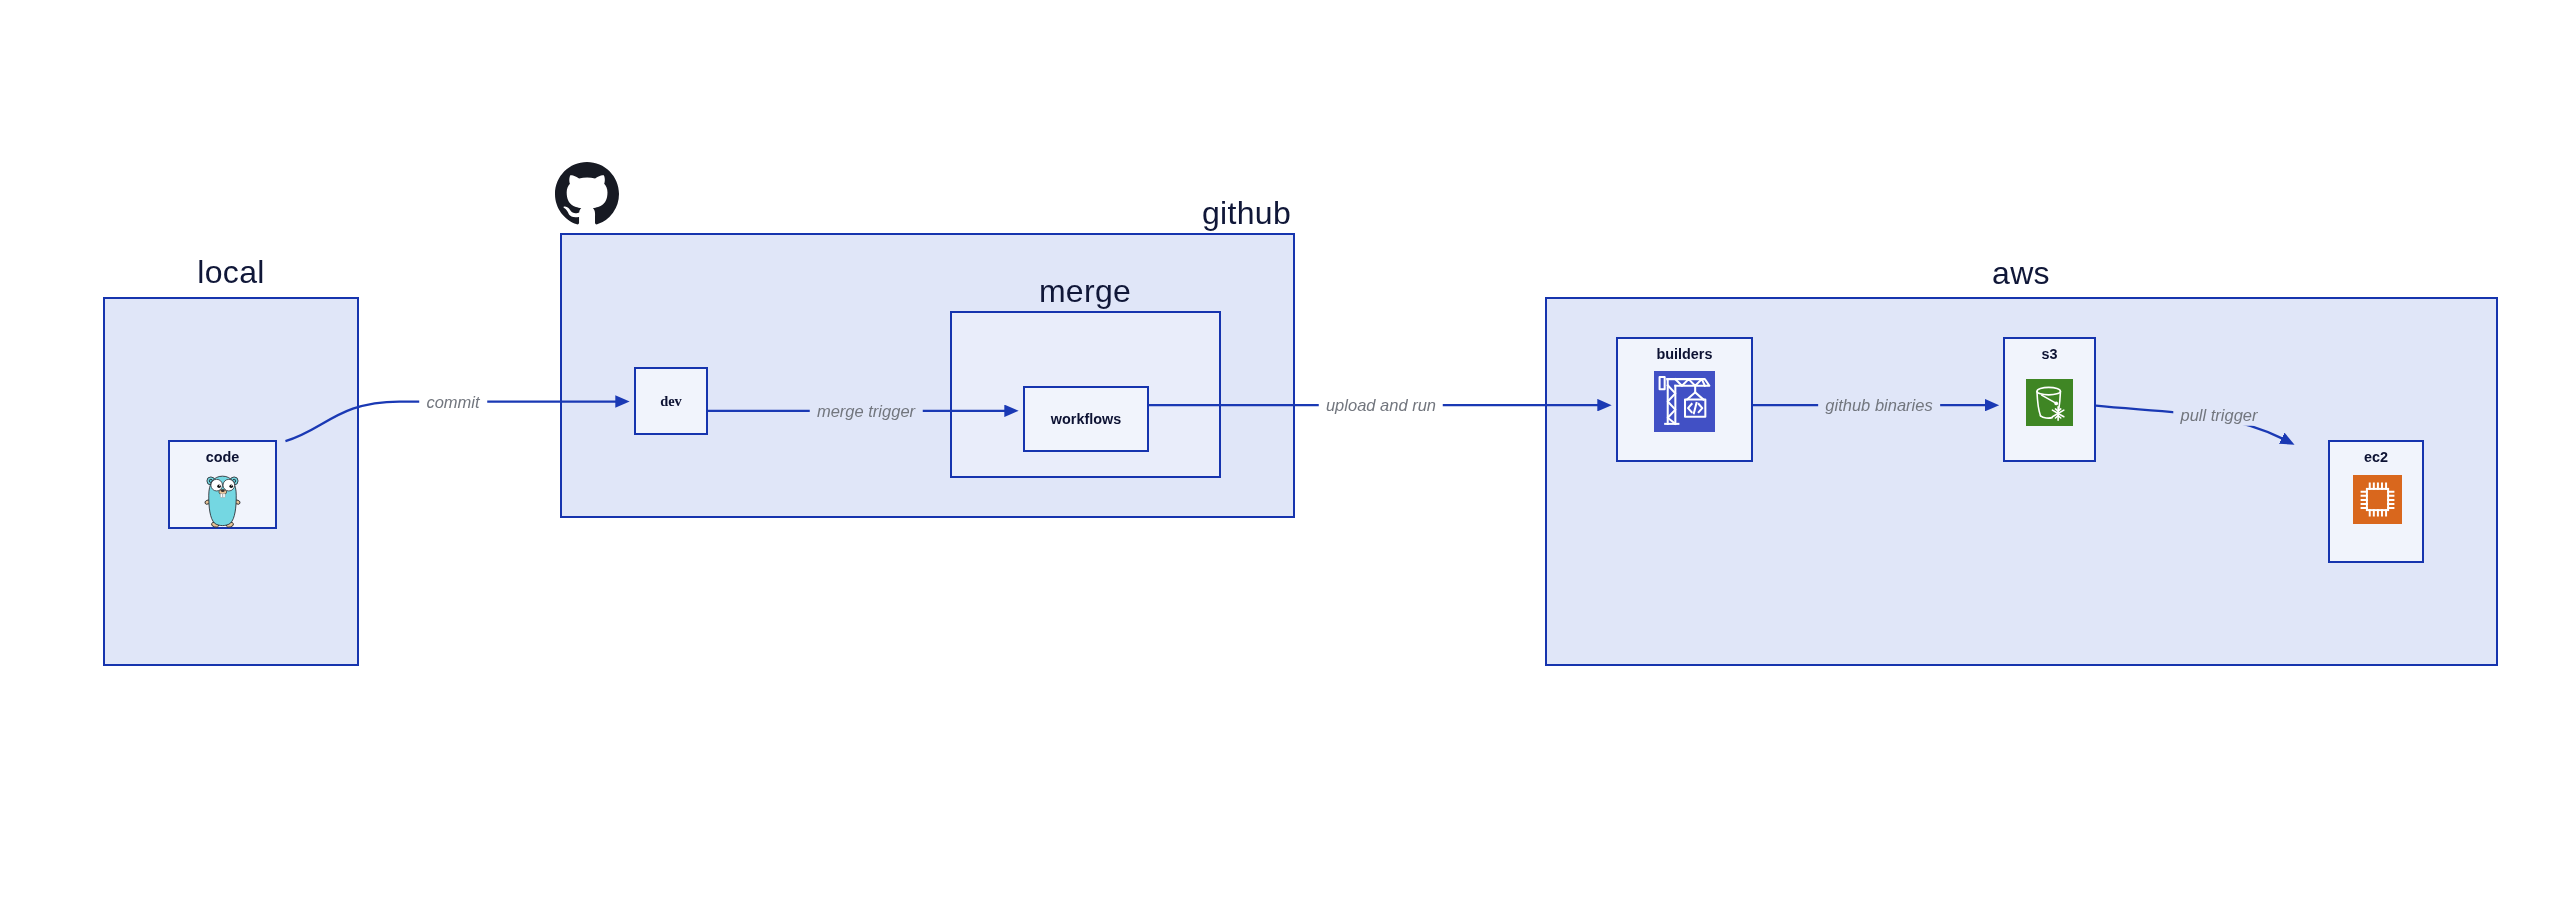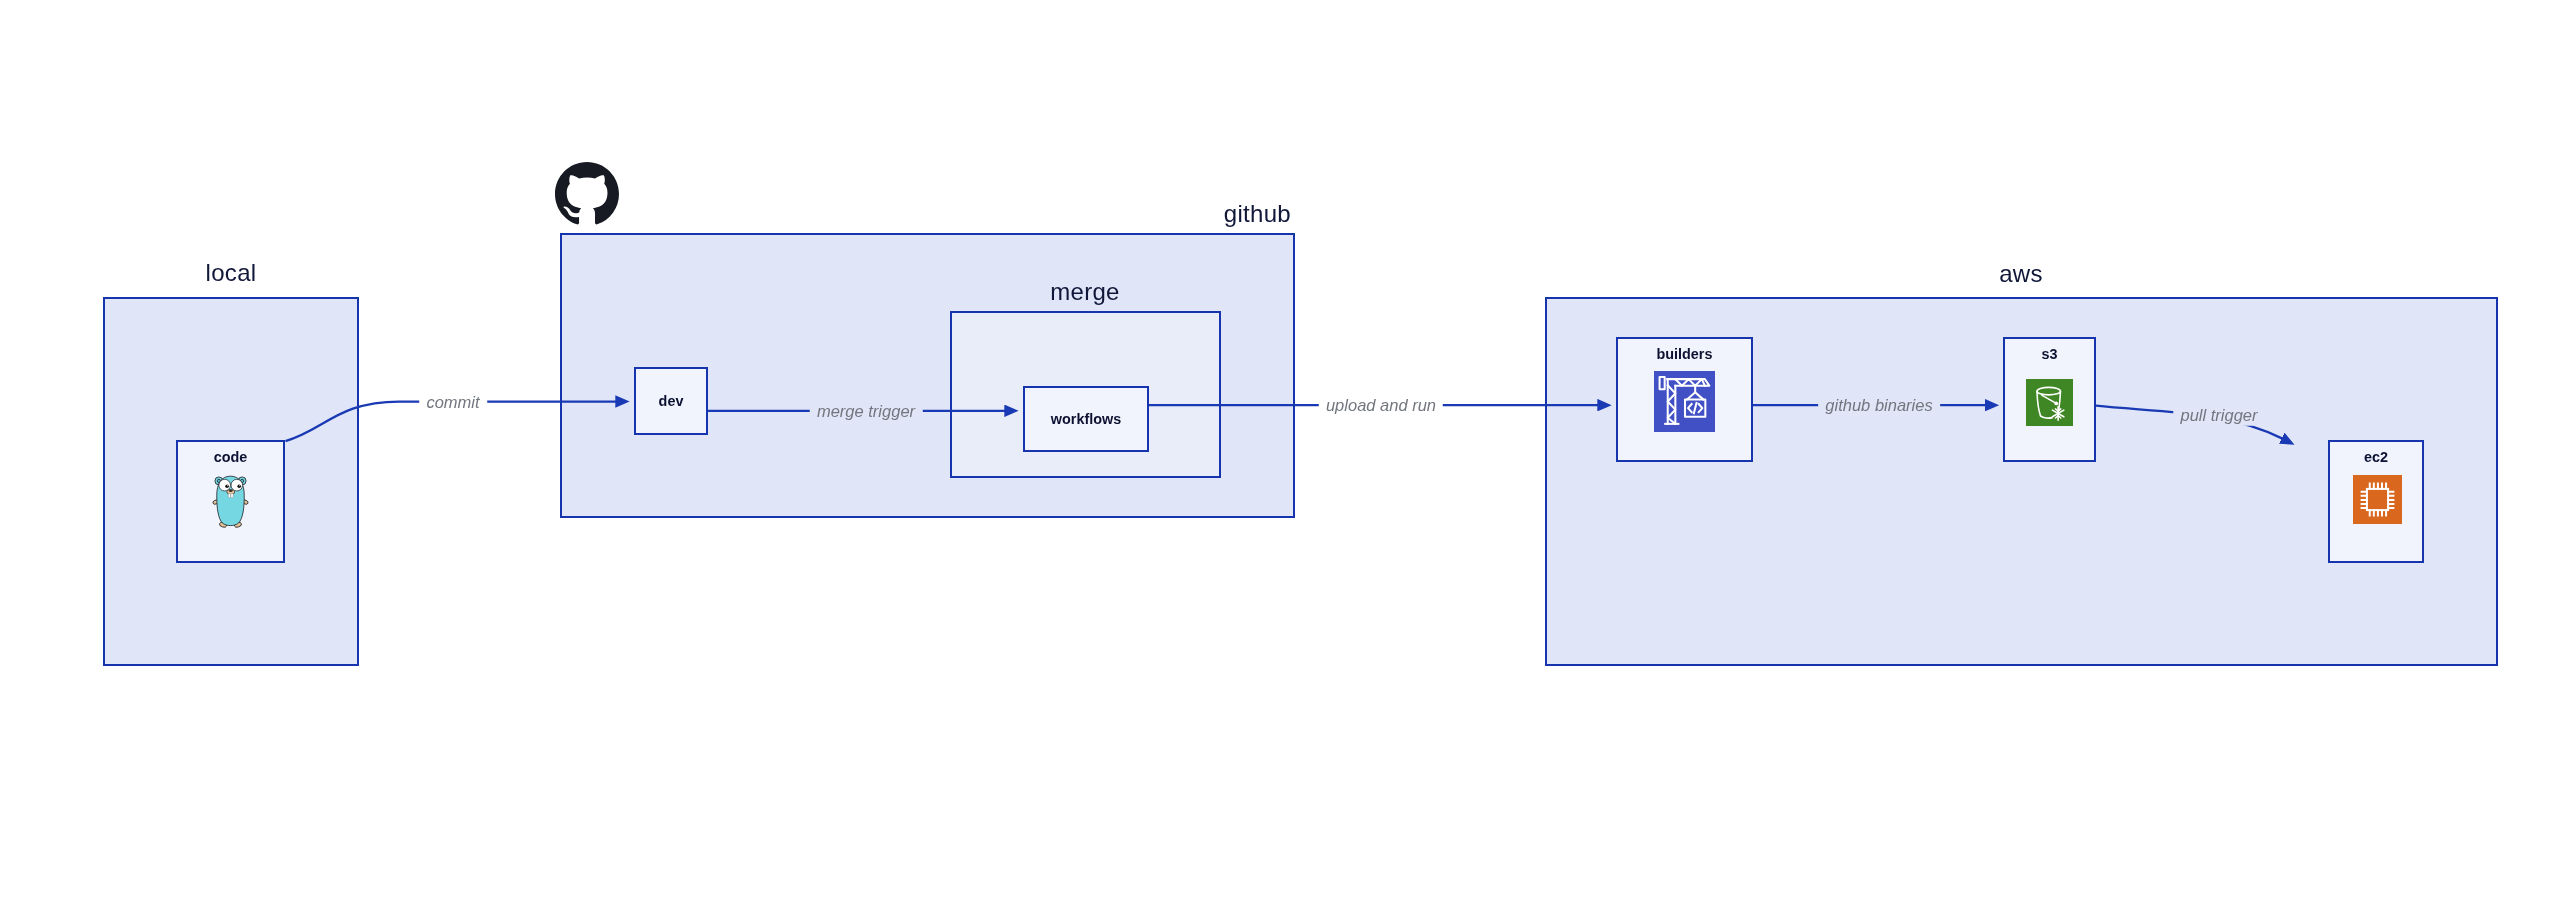--- a/index.html
+++ b/index.html
@@ -25,21 +25,21 @@
   .canvas{
     position:relative;width:2604px;height:902px;background:var(--canvas-bg);
     font-family:"Liberation Sans", sans-serif;overflow:hidden;
   }
   .cluster{
     position:absolute;background:var(--cluster-fill);
     border:2.6px solid var(--border-blue);
   }
   .cluster.master{background:var(--master-fill);border-width:2.1px;}
   .section-label{
-    position:absolute;color:var(--section-label);font-size:24px;line-height:27px;
+    position:absolute;color:var(--section-label);font-size:32px;line-height:27px;
     text-align:center;letter-spacing:0.3px;
   }
   .section-label.right{text-align:right;}
   .node{
     position:absolute;background:var(--node-fill);
     border:2.1px solid var(--border-blue);
   }
   .node-label{
     position:absolute;left:0;right:0;text-align:center;
     color:var(--node-label);font-weight:bold;font-size:14.4px;line-height:16.5px;
@@ -65,21 +65,21 @@
   }
 </style>
 </head>
 <body>
 
 <div class="canvas">
 
   <div class="section-label" style="left:102px;top:259px;width:258px;">local</div>
   <div class="cluster" style="left:103px;top:297px;width:256px;height:369px;"></div>
 
-  <div class="node" style="left:176px;top:440px;width:109px;height:123px;">
+  <div class="node" style="left:168px;top:440px;width:109px;height:89px;">
     <div class="node-label top">code</div>
     <svg class="node-icon" style="left:34px;top:32px;" width="37" height="54" viewBox="0 0 70 102">
       <g stroke="#26282e" stroke-width="1.6">
         <circle cx="13" cy="13" r="7.5" fill="var(--gopher-body)"></circle>
         <circle cx="57" cy="13" r="7.5" fill="var(--gopher-body)"></circle>
         <circle cx="13" cy="13" r="3" fill="#5bc4d3"></circle>
         <circle cx="57" cy="13" r="3" fill="#5bc4d3"></circle>
         <ellipse cx="7" cy="53" rx="5.5" ry="3.6" fill="var(--gopher-skin)" transform="rotate(-25 7 53)"></ellipse>
         <ellipse cx="63" cy="53" rx="5.5" ry="3.6" fill="var(--gopher-skin)" transform="rotate(25 63 53)"></ellipse>
         <ellipse cx="21" cy="96" rx="7" ry="4.2" fill="var(--gopher-skin)" transform="rotate(18 21 96)"></ellipse>
@@ -100,21 +100,21 @@
       </g>
     </svg>
   </div>
 
   <svg style="position:absolute;left:555px;top:162px;" width="64" height="64" viewBox="0 0 16 16">
     <path fill="var(--octocat)" fill-rule="evenodd" clip-rule="evenodd" d="M8 0C3.58 0 0 3.58 0 8c0 3.54 2.29 6.53 5.47 7.59.4.07.55-.17.55-.38 0-.19-.01-.82-.01-1.49-2.01.37-2.53-.49-2.69-.94-.09-.23-.48-.94-.82-1.13-.28-.15-.68-.52-.01-.53.63-.01 1.08.58 1.23.82.72 1.21 1.87.87 2.33.66.07-.52.28-.87.51-1.07-1.78-.2-3.64-.89-3.64-3.95 0-.87.31-1.59.82-2.15-.08-.2-.36-1.02.08-2.12 0 0 .67-.21 2.2.82.64-.18 1.32-.27 2-.27s1.36.09 2 .27c1.53-1.04 2.2-.82 2.2-.82.44 1.1.16 1.92.08 2.12.51.56.82 1.27.82 2.15 0 3.07-1.87 3.75-3.65 3.95.29.25.54.73.54 1.48 0 1.07-.01 1.93-.01 2.2 0 .21.15.46.55.38A8.01 8.01 0 0 0 16 8c0-4.42-3.58-8-8-8z"></path>
   </svg>
   <div class="section-label right" style="left:1136px;top:200px;width:155px;">github</div>
   <div class="cluster" style="left:560px;top:233px;width:735px;height:285px;"></div>
 
-  <div class="node" style="left:634px;top:367px;width:74px;height:68px;">
+  <div class="node" style="left:634px;top:367px;width:74px;height:68px;font-family:Liberation Serif, serif;">
     <div class="node-label center">dev</div>
   </div>
 
   <div class="section-label" style="left:956px;top:278px;width:258px;">merge</div>
   <div class="cluster master" style="left:950px;top:311px;width:271px;height:167px;"></div>
 
   <div class="node" style="left:1023px;top:386px;width:126px;height:66px;">
     <div class="node-label center">workflows</div>
   </div>
 

